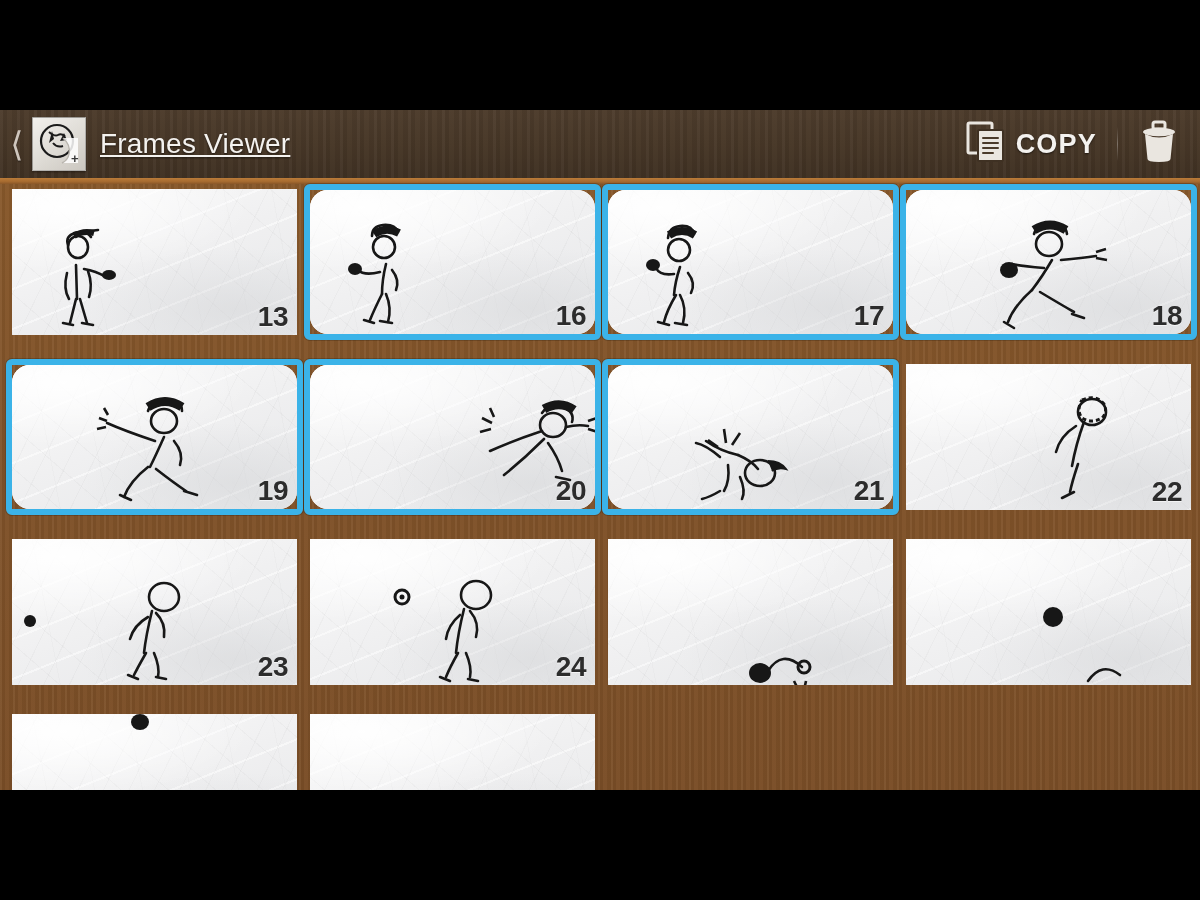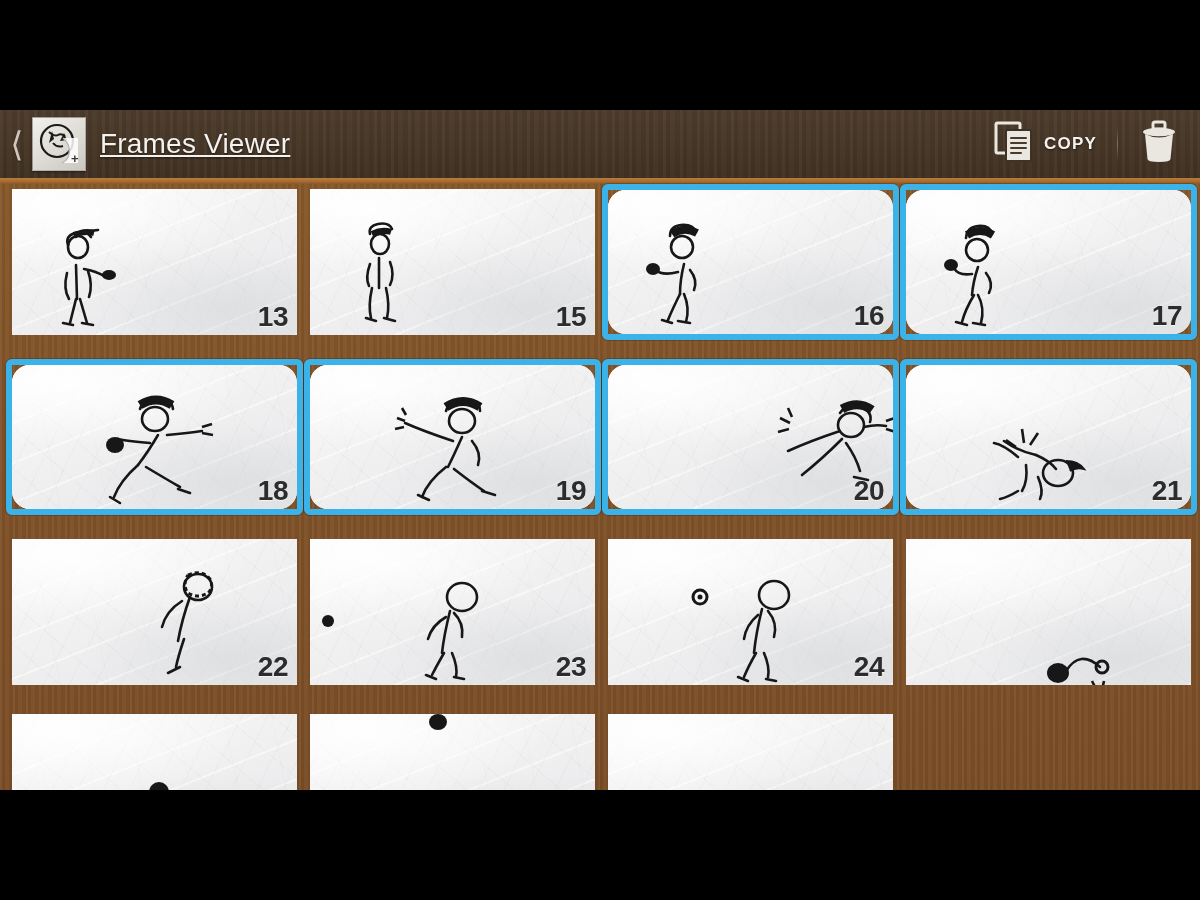--- a/index.html
+++ b/index.html
@@ -63,21 +63,21 @@
     letter-spacing:.2px;text-shadow:0 1px 2px rgba(0,0,0,.55);
     white-space:nowrap;
     text-decoration:underline;
   }
   .ab-spacer{flex:1 1 auto;}
   .ab-action{
     display:flex;align-items:center;gap:10px;height:68px;padding:0 6px;
     cursor:pointer;
   }
   .ab-action .lbl{
-    color:#f4f2ef;font-size:17px;font-weight:700;letter-spacing:1.2px;
+    color:#f4f2ef;font-size:27px;font-weight:700;letter-spacing:1.2px;
     text-shadow:0 1px 2px rgba(0,0,0,.55);
   }
   .ab-divider{
     width:1px;height:34px;margin:0 14px;
     background:linear-gradient(180deg,rgba(255,255,255,0),rgba(255,255,255,.30),rgba(255,255,255,0));
   }
 
   
   .grid{
     position:absolute;left:0;top:74px;width:1200px;height:606px;
@@ -205,44 +205,20 @@
                     <path d="M70 134 l11 2"></path>
                   </g>
                   <ellipse cx="97" cy="86" rx="7" ry="5" fill="#171717"></ellipse>
                   <path d="M62 47 q9 -6 20 -3" stroke="#171717" stroke-width="6" fill="none"></path>
                 </svg>
               </div>
               <div class="frame-num">13</div>
             </div>
           </div>
         </div>
-        <div class="cell">
-          <div class="thumb-wrap">
-            <div class="thumb">
-              <div class="paper"></div>
-              <div style="position: absolute; inset: 0px;">
-                <svg class="sketch" viewBox="0 0 285 162" preserveAspectRatio="none">
-                  <g fill="none" stroke="#171717" stroke-width="2.6" stroke-linecap="round" stroke-linejoin="round">
-                    <path d="M60 45 q-2 -8 8 -10 q11 -2 14 5"></path>
-                    <ellipse cx="70" cy="55" rx="9" ry="10"></ellipse>
-                    <path d="M69 69 l0 30"></path>
-                    <path d="M60 75 q-5 14 -1 22"></path>
-                    <path d="M80 73 q5 13 0 23"></path>
-                    <path d="M62 99 q-4 18 -1 30"></path>
-                    <path d="M76 99 q4 17 1 30"></path>
-                    <path d="M56 129 l10 3"></path>
-                    <path d="M74 129 l11 3"></path>
-                  </g>
-                  <path d="M62 45 q10 -5 19 -2" stroke="#171717" stroke-width="6" fill="none"></path>
-                </svg>
-              </div>
-              <div class="frame-num">15</div>
-            </div>
-          </div>
-        </div>
         <div class="cell selected">
           <div class="thumb-wrap">
             <div class="thumb">
               <div class="paper"></div>
               <div style="position: absolute; inset: 0px;">
                 <svg class="sketch" viewBox="0 0 285 162" preserveAspectRatio="none">
                   <g fill="none" stroke="#171717" stroke-width="2.6" stroke-linecap="round" stroke-linejoin="round">
                     <path d="M62 46 q0 -10 11 -11 q12 -1 15 7"></path>
                     <ellipse cx="74" cy="57" rx="11" ry="11"></ellipse>
                     <path d="M76 74 q-4 16 -4 30"></path>

